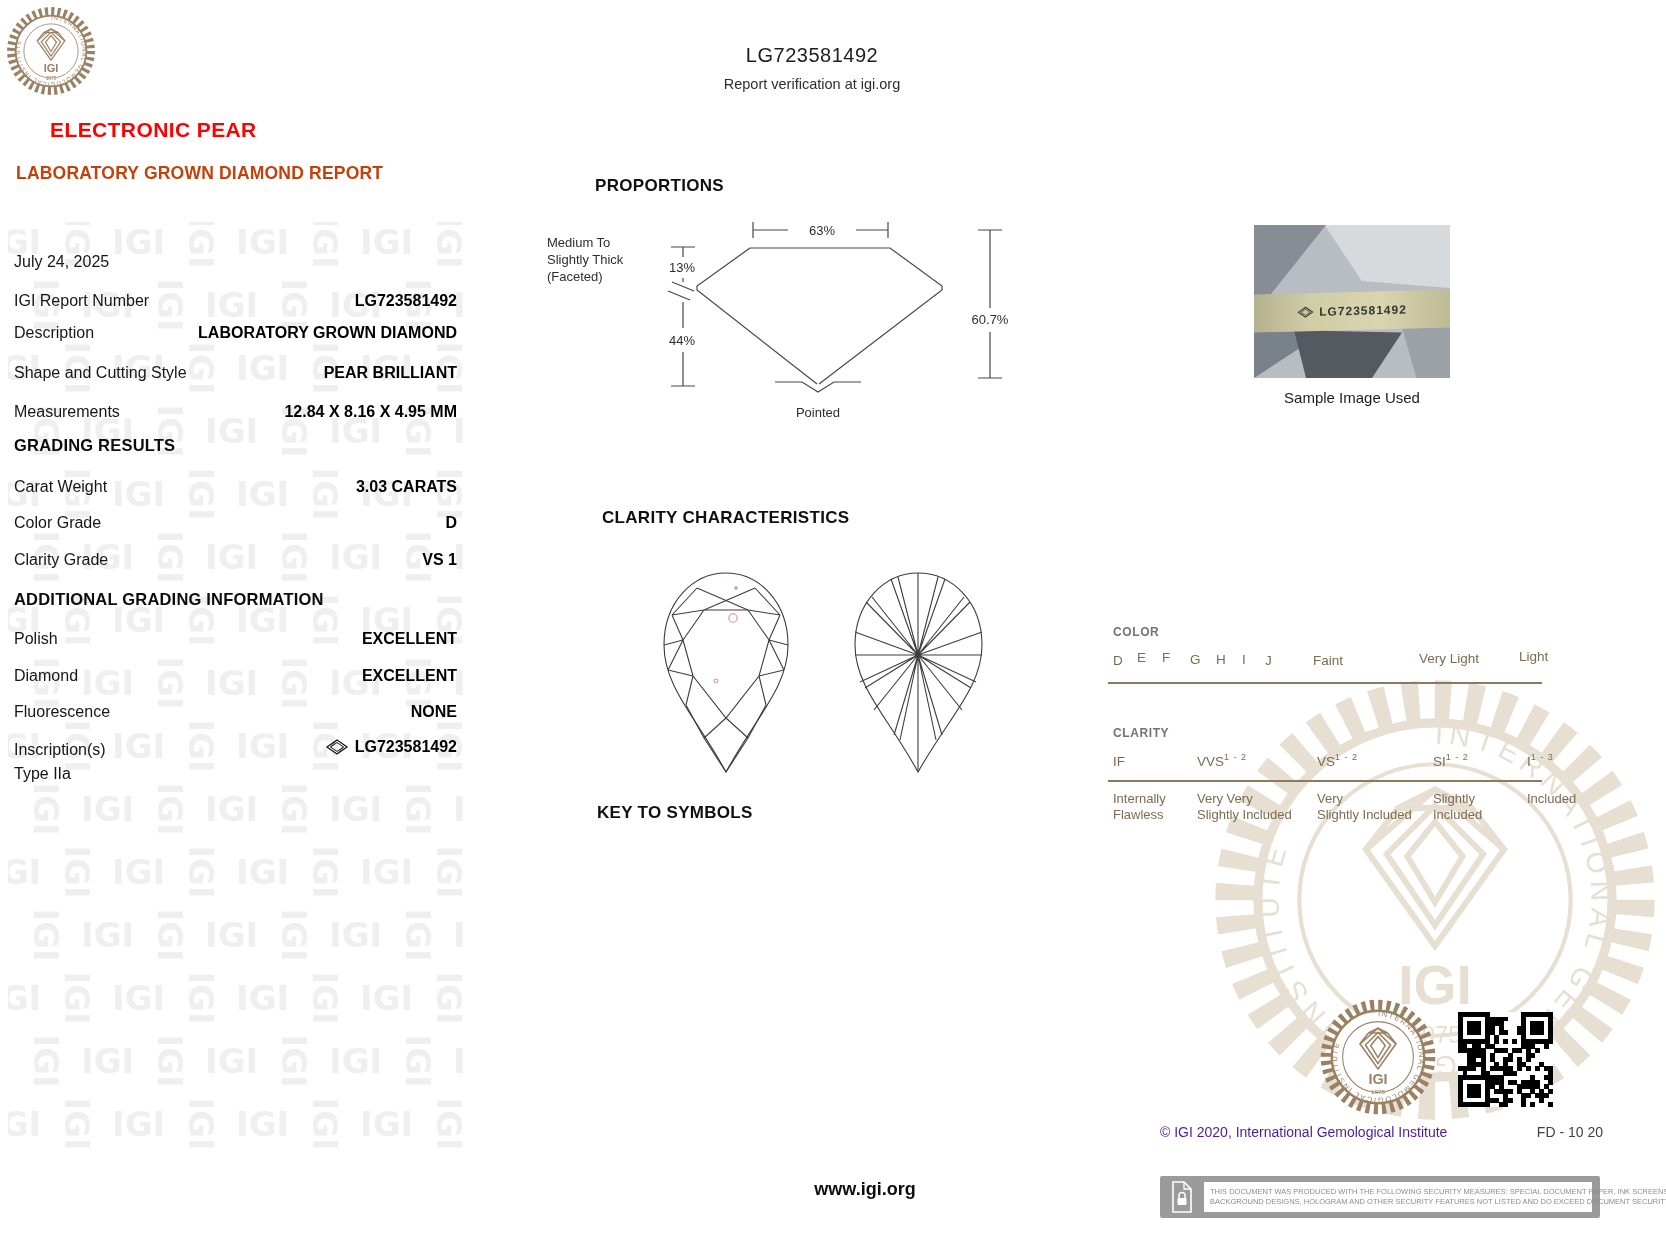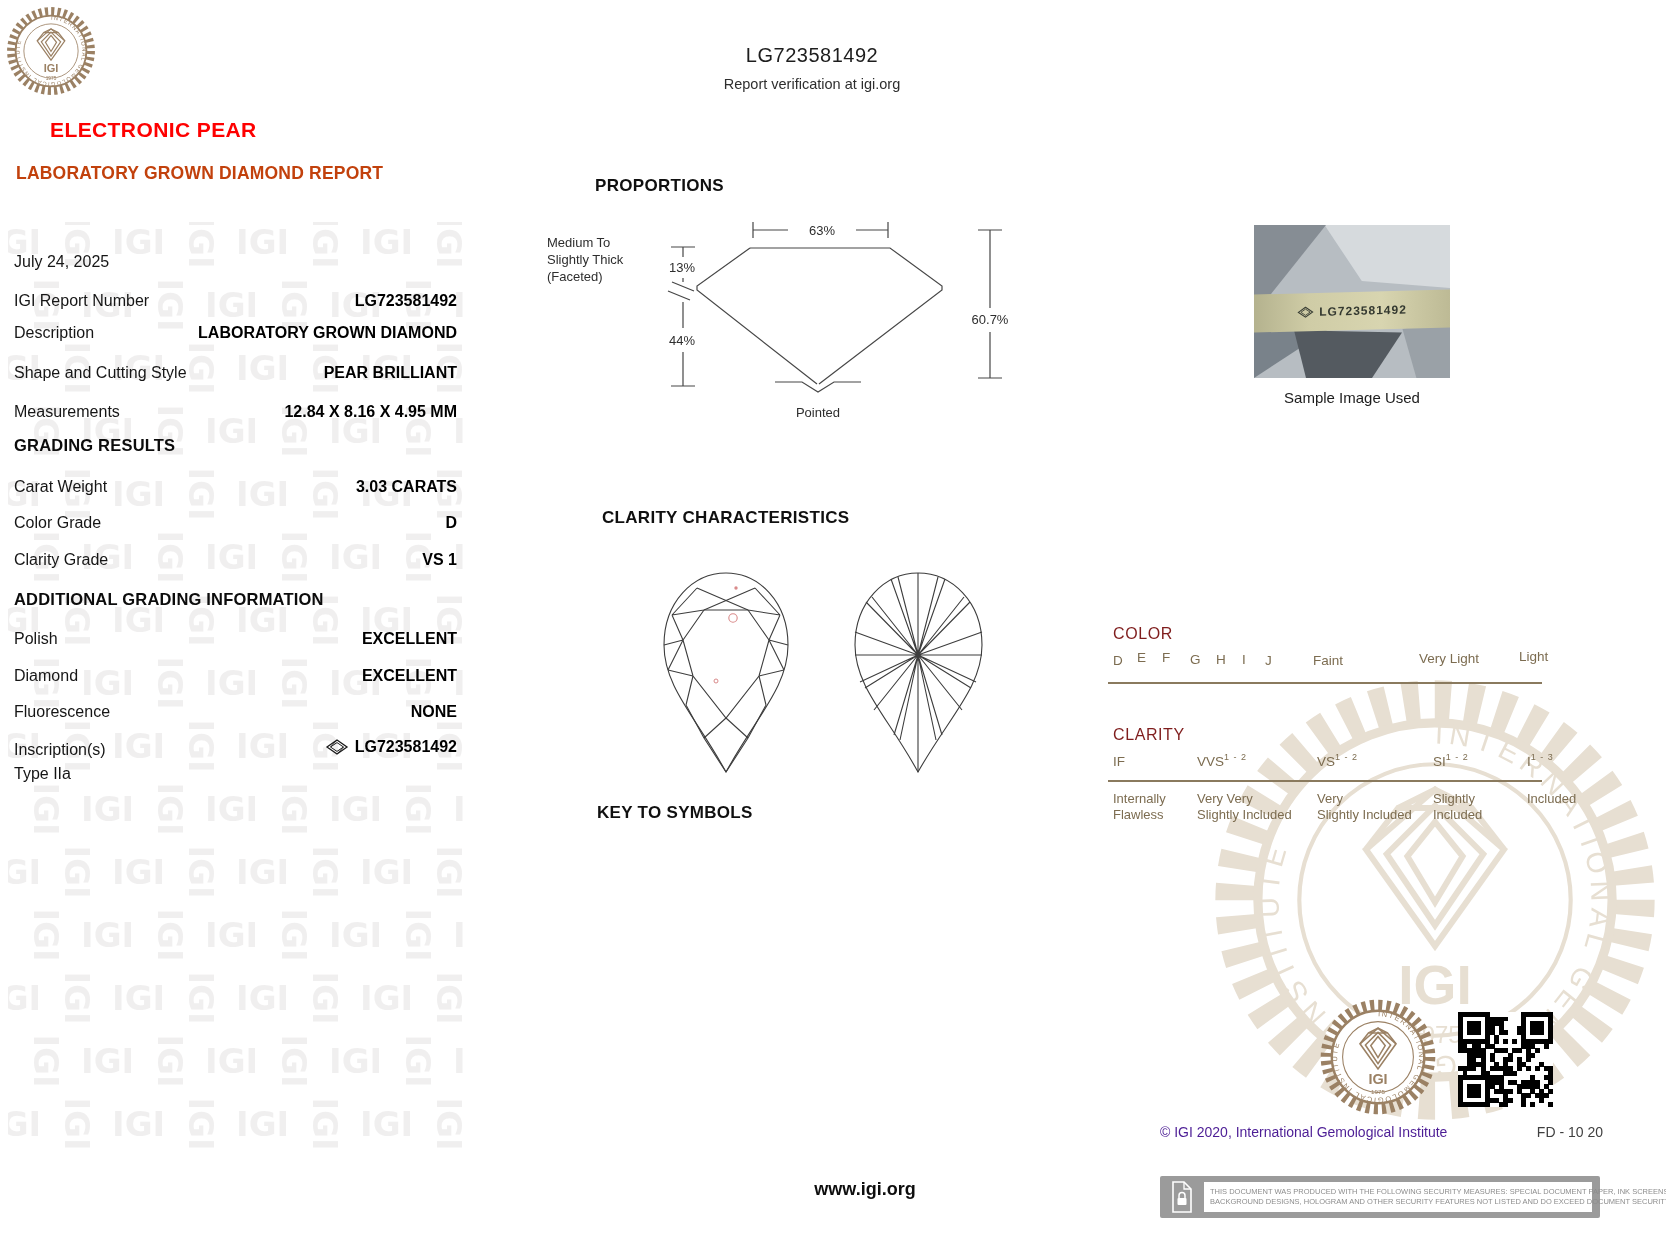--- a/index.html
+++ b/index.html
@@ -16,21 +16,21 @@
   
   .lrow{position:absolute;left:14px;width:443px;display:flex;justify-content:space-between;align-items:baseline;z-index:2;}
   .lrow .lab{font-size:16px;color:#161616;}
   .lrow .val{font-size:16px;font-weight:bold;color:#000;text-align:right;display:flex;align-items:center;gap:6px;}
   .sec-head{position:absolute;left:14px;font-size:16.5px;font-weight:bold;color:#0c0c0c;z-index:2;letter-spacing:0.2px;}
   .comments{position:absolute;left:14px;top:764px;width:452px;font-size:16px;line-height:19.5px;color:#141414;z-index:2;}
   
   .diag-title{font-size:17px;font-weight:bold;color:#101010;letter-spacing:0.3px;z-index:2;}
   .key-lines{font-size:14.5px;line-height:17.5px;color:#1a1a1a;z-index:2;}
   
-  .scale-title{font-size:16px;font-weight:normal;color:#7f1d1d;letter-spacing:0.6px;z-index:2;}
+  .scale-title{font-size:12px;font-weight:bold;color:#737373;letter-spacing:0.6px;z-index:2;}
   .grade{position:absolute;font-size:13.5px;color:#7c6c50;z-index:2;}
   .scale-line{position:absolute;height:0;border-top:2px solid #8a7a5e;z-index:2;}
   .ccode{position:absolute;font-size:13.5px;color:#7c6c50;z-index:2;}
   .ccode sup{font-size:9px;letter-spacing:1px;}
   .clab{position:absolute;font-size:13px;line-height:16px;color:#7c6c50;z-index:2;}
   
   .photo{left:1254px;top:225px;width:196px;height:153px;overflow:hidden;z-index:2;}
   .photo div{position:absolute;}
   .caption{left:1254px;top:389px;width:196px;text-align:center;font-size:15px;color:#1c1c1c;z-index:2;}
   

